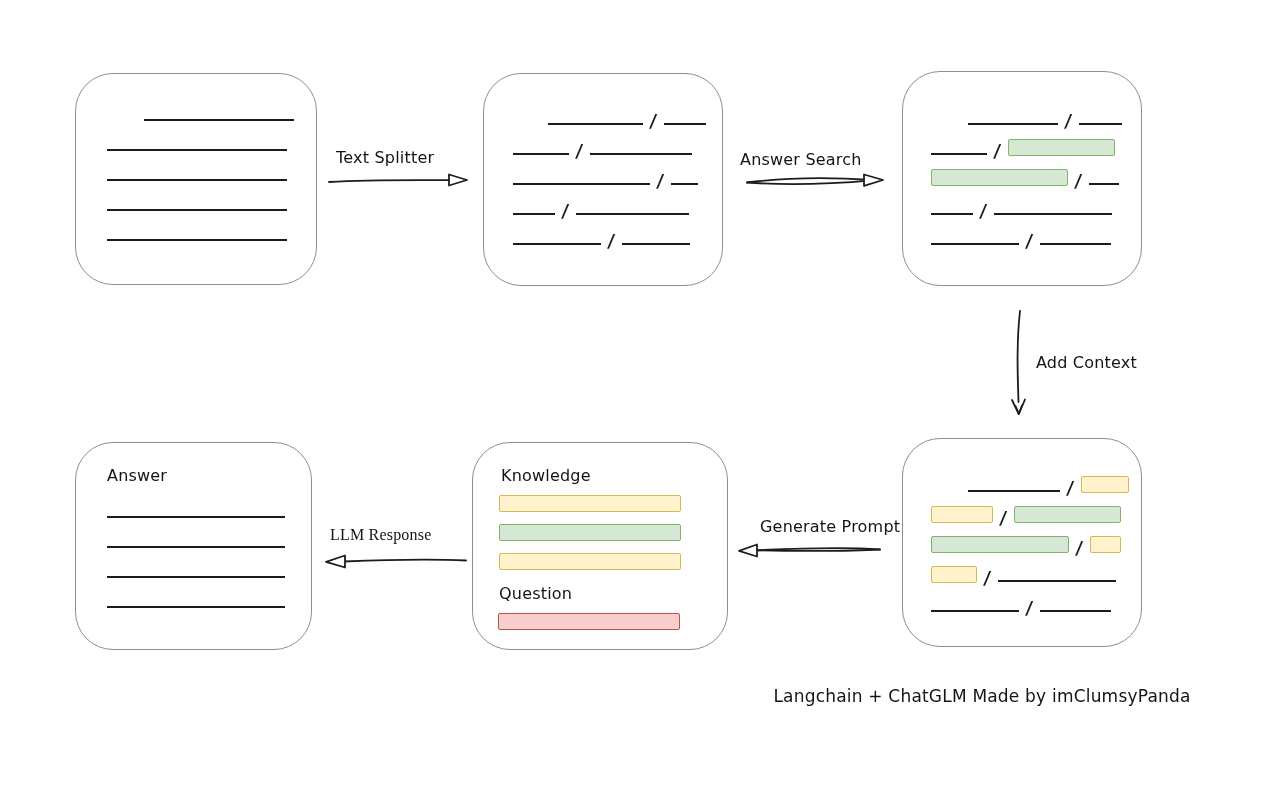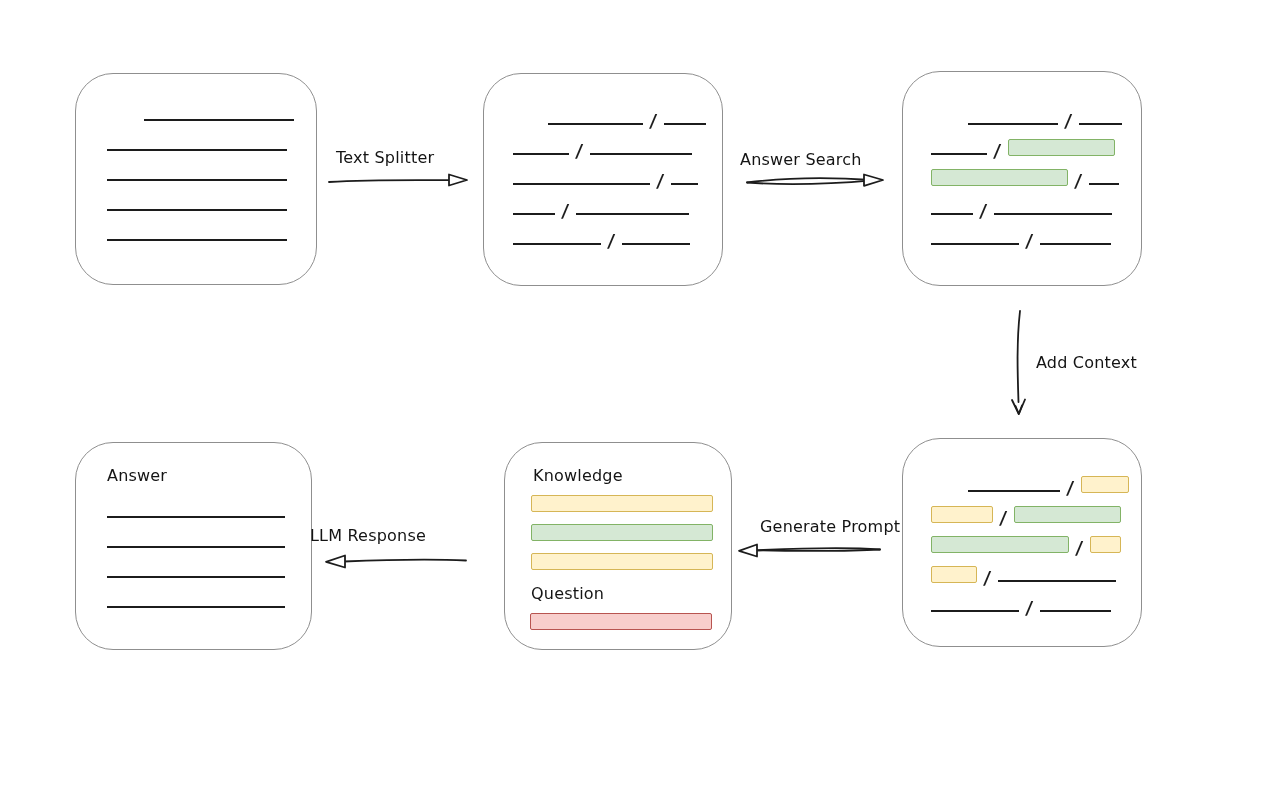--- a/index.html
+++ b/index.html
@@ -9,21 +9,21 @@
   }
   .arrows{position:absolute;left:0;top:0;width:1262px;height:792px;pointer-events:none;}
   .box{
     position:absolute;background:#fff;border:1.6px solid #8f8f8f;
     border-radius:38px;box-sizing:border-box;
   }
   .box--doc{left:75px;top:73px;width:242px;height:212px;}
   .box--chunks{left:483px;top:73px;width:240px;height:213px;}
   .box--matched{left:902px;top:71px;width:240px;height:215px;}
   .box--context{left:902px;top:438px;width:240px;height:209px;}
-  .box--prompt{left:504px;top:442px;width:228px;height:208px;}
+  .box--prompt{left:472px;top:442px;width:256px;height:208px;}
   .box--answer{left:75px;top:442px;width:237px;height:208px;}
 
   .rows{position:absolute;display:flex;flex-direction:column;}
   .rows .row{display:flex;align-items:flex-end;height:30px;gap:7px;}
   .rows--bars{gap:12px;}
   .rows--bars .row{height:17px;}
   .seg{flex:0 0 auto;display:block;}
   .seg-line{height:0;border-bottom:2px solid #1c1c1c;margin-bottom:1px;}
   .seg-gap{height:0;}
   .seg-slash{
@@ -48,21 +48,21 @@
   .label-answer{left:31px;top:23px;}
 
   .arrow-label{
     position:absolute;font-size:16px;letter-spacing:.2px;color:#141414;
     text-align:left;white-space:nowrap;
   }
   .lbl-text-splitter{left:336px;width:136px;top:148px;}
   .lbl-vector-search{left:740px;width:140px;top:150px;}
   .lbl-add-context{left:1036px;top:353px;text-align:right;}
   .lbl-generate-prompt{left:760px;width:148px;top:517px;}
-  .lbl-llm-response{left:310px;width:130px;top:526px;}
+  .lbl-llm-response{left:330px;width:130px;top:526px;font-family:Liberation Serif, serif;}
 
   .caption{
     position:absolute;left:770px;top:686px;width:424px;text-align:center;
     font-size:17px;letter-spacing:.2px;color:#141414;white-space:nowrap;
   }
 </style>
 </head>
 <body>
 
 <div class="stage">
@@ -245,14 +245,15 @@
         </div>
       </div>
   </div>
 
   <div class="arrow-label lbl-text-splitter">Text Splitter</div>
   <div class="arrow-label lbl-vector-search">Answer Search</div>
   <div class="arrow-label lbl-add-context">Add Context</div>
   <div class="arrow-label lbl-generate-prompt">Generate Prompt</div>
   <div class="arrow-label lbl-llm-response">LLM Response</div>
 
+  <div class="caption">Langchain + ChatGLM Made by imClumsyPanda</div>
 
 </div>
 
 </body></html>

